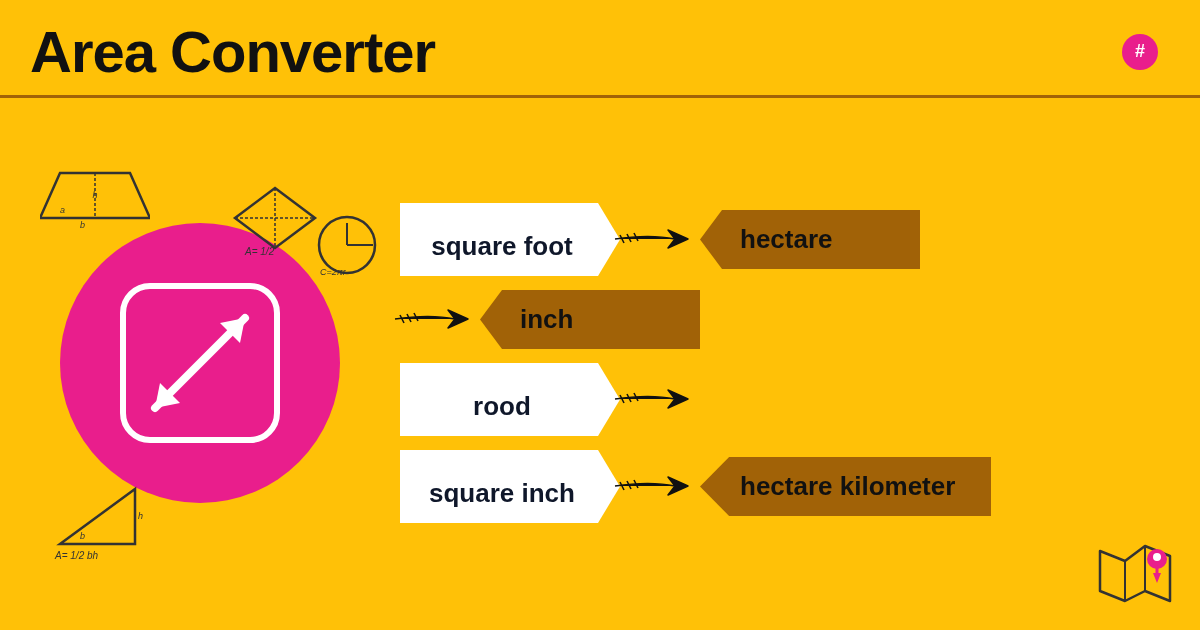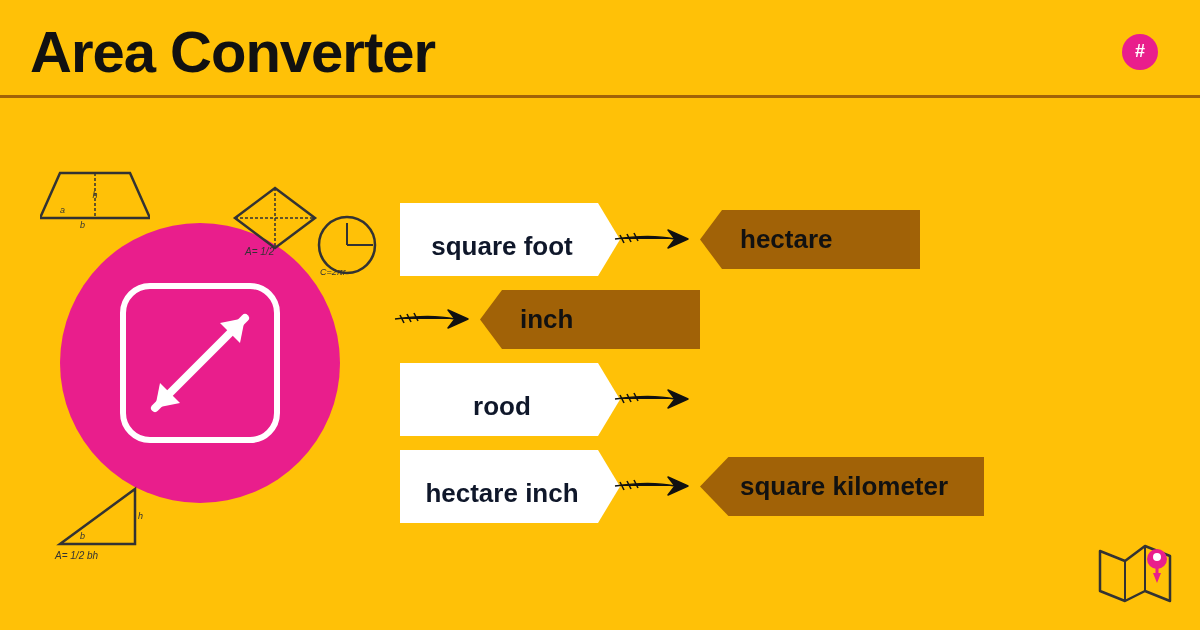--- a/index.html
+++ b/index.html
@@ -279,30 +279,30 @@
       <svg class="arrow-sketch" viewBox="0 0 100 55" xmlns="http://www.w3.org/2000/svg">
         <path d="M5,27 Q40,22 65,27 L58,18 L78,27 L58,36 L65,27" fill="#111" stroke="#111" stroke-width="1.5" stroke-linejoin="round"></path>
         <line x1="10" y1="23" x2="14" y2="31" stroke="#111" stroke-width="1.5"></line>
         <line x1="17" y1="22" x2="21" y2="30" stroke="#111" stroke-width="1.5"></line>
         <line x1="24" y1="21" x2="28" y2="29" stroke="#111" stroke-width="1.5"></line>
       </svg>
     </div>
 
     <div class="conversion-row">
       <div class="label-from">
-        <span>hectare inch</span>
+        <span>square inch</span>
       </div>
       <svg class="arrow-sketch" viewBox="0 0 100 55" xmlns="http://www.w3.org/2000/svg">
         <path d="M5,27 Q40,22 65,27 L58,18 L78,27 L58,36 L65,27" fill="#111" stroke="#111" stroke-width="1.5" stroke-linejoin="round"></path>
         <line x1="10" y1="23" x2="14" y2="31" stroke="#111" stroke-width="1.5"></line>
         <line x1="17" y1="22" x2="21" y2="30" stroke="#111" stroke-width="1.5"></line>
         <line x1="24" y1="21" x2="28" y2="29" stroke="#111" stroke-width="1.5"></line>
       </svg>
       <div class="label-to">
-        <span>square kilometer</span>
+        <span>hectare kilometer</span>
       </div>
     </div>
 
   </div>
 </div>
 
 <div class="map-icon" style="position:absolute; bottom:15px; right:25px;">
   <svg width="80" height="70" viewBox="0 0 80 70">
 
     <polygon points="5,10 30,20 50,5 75,15 75,60 50,50 30,60 5,50" fill="none" stroke="#333" stroke-width="2.5" stroke-linejoin="round"></polygon>

